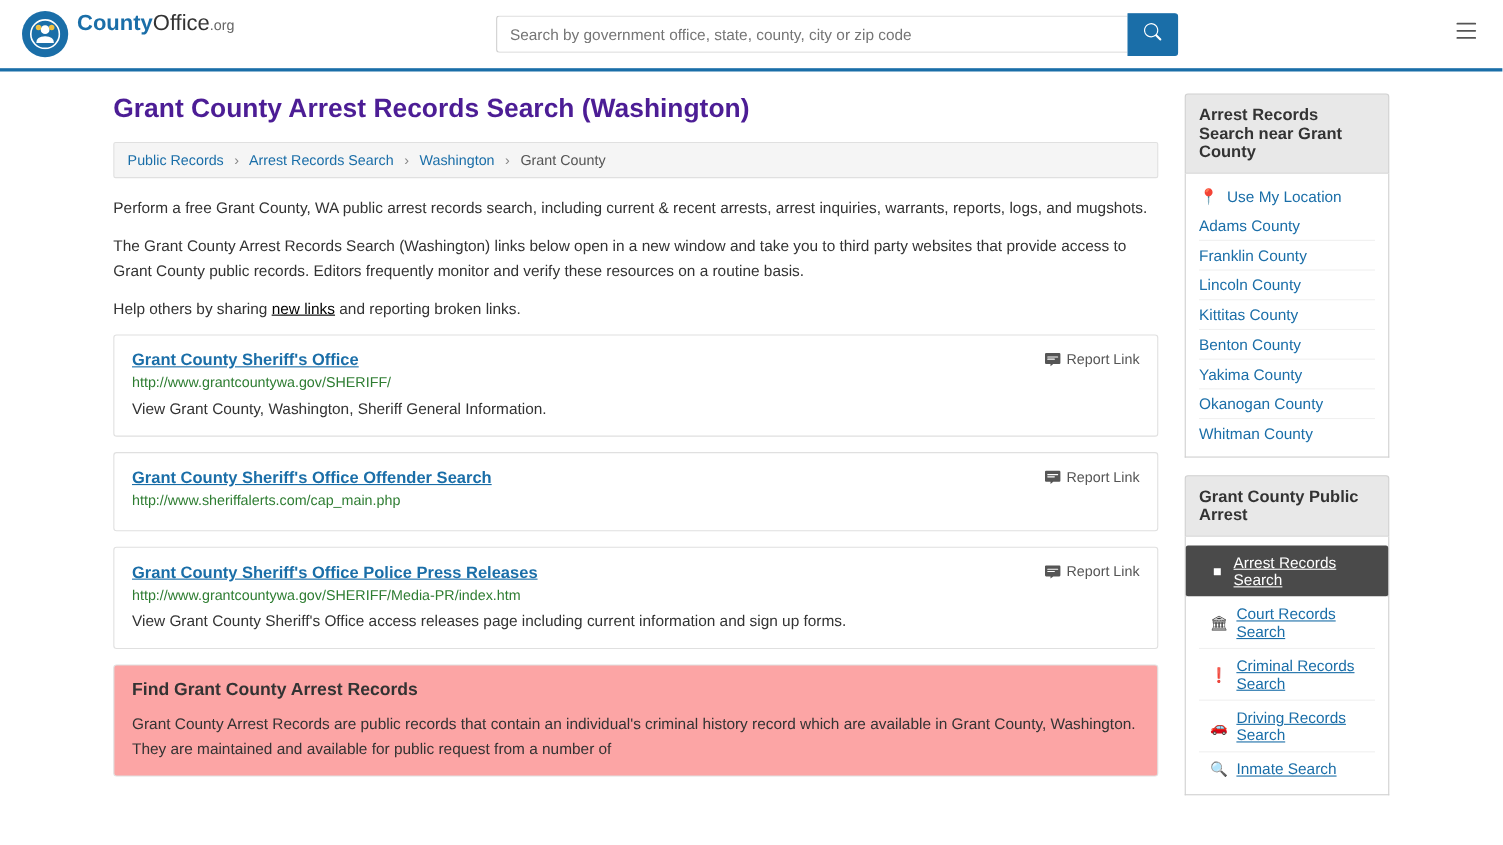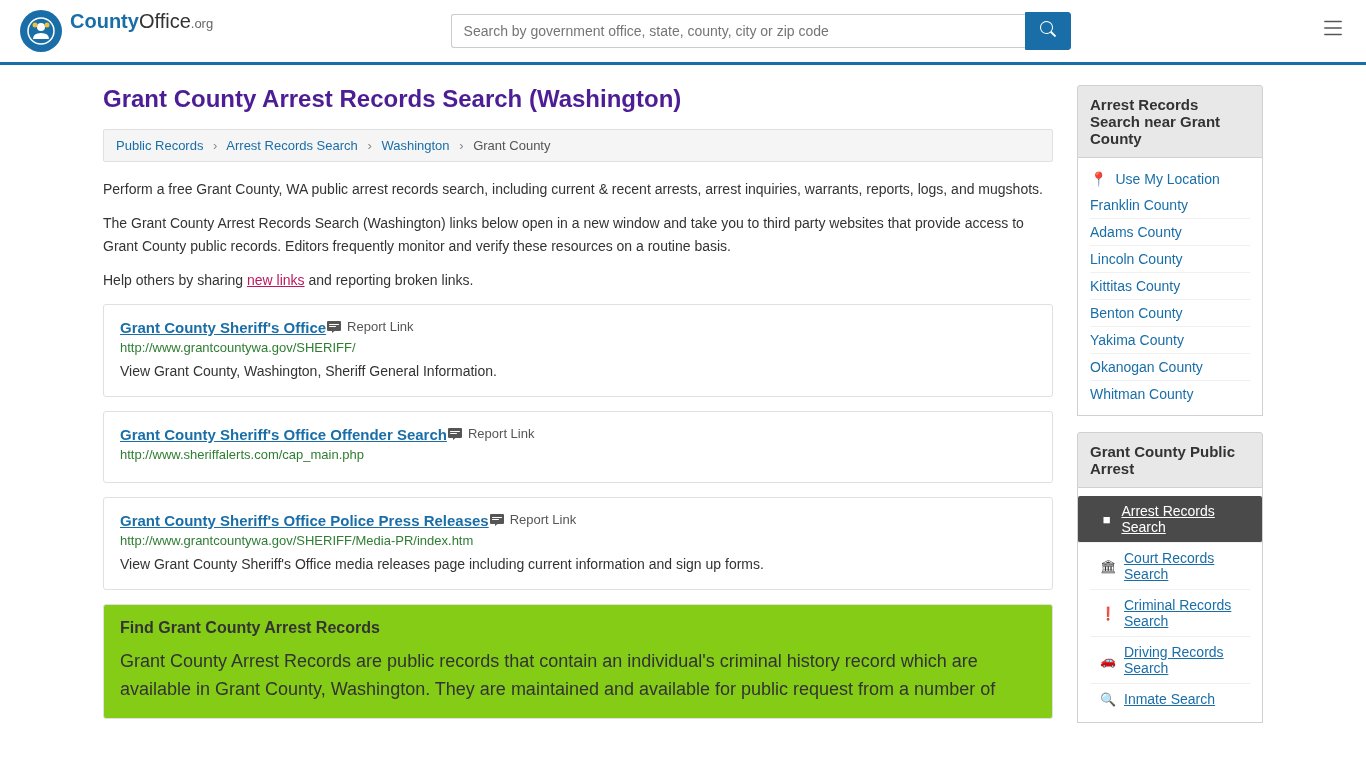--- a/index.html
+++ b/index.html
@@ -102,21 +102,21 @@
     .breadcrumb a { color: #1a6ea8; text-decoration: none; }
     .breadcrumb .sep { margin: 0 6px; color: #888; }
 
     
     .description {
       font-size: 14px;
       line-height: 1.6;
       color: #333;
       margin-bottom: 12px;
     }
-    .description a { color: #be185d; }
+    .description a { color: #000000; }
 
     
     .result-card {
       border: 1px solid #e0e0e0;
       border-radius: 3px;
       padding: 14px 16px;
       margin-bottom: 14px;
     }
     .result-card .result-title {
       font-size: 15px;
@@ -142,39 +142,40 @@
       font-size: 13px;
       margin-bottom: 6px;
     }
     .result-card .result-desc {
       font-size: 14px;
       color: #333;
       line-height: 1.5;
     }
     .result-header {
       display: flex;
+      justify-content: space-between;
       align-items: flex-start;
     }
 
     
     .find-section {
-      background: #84cc16;
+      background: #fca5a5;
       border: 1px solid #e0e0e0;
       border-radius: 3px;
       padding: 14px 16px;
       margin-top: 10px;
     }
     .find-section h2 {
       font-size: 16px;
       font-weight: bold;
       color: #333;
       margin-bottom: 10px;
     }
     .find-section p {
-      font-size: 18px;
+      font-size: 14px;
       color: #333;
       line-height: 1.6;
     }
 
     
     .sidebar-section {
       margin-bottom: 16px;
     }
     .sidebar-section-title {
       background: #e8e8e8;
@@ -333,43 +334,43 @@
         <a class="result-title" href="#">Grant County Sheriff's Office Police Press Releases</a>
         <span class="report-link-btn">
           <svg width="16" height="16" fill="#555" viewBox="0 0 16 16">
                 <path d="M1 3a1 1 0 0 1 1-1h12a1 1 0 0 1 1 1v8a1 1 0 0 1-1 1H8.5l-2.5 2v-2H2a1 1 0 0 1-1-1V3z"></path>
                 <path fill="white" d="M3 5.5a.5.5 0 0 1 .5-.5h9a.5.5 0 0 1 0 1h-9A.5.5 0 0 1 3 5.5zm0 2a.5.5 0 0 1 .5-.5h6a.5.5 0 0 1 0 1h-6A.5.5 0 0 1 3 7.5z"></path>
               </svg>
           Report Link
         </span>
       </div>
       <div class="result-url">http://www.grantcountywa.gov/SHERIFF/Media-PR/index.htm</div>
-      <div class="result-desc">View Grant County Sheriff's Office media releases page including current information and sign up forms.</div>
+      <div class="result-desc">View Grant County Sheriff's Office access releases page including current information and sign up forms.</div>
     </div>
       </div>
 
     <div class="find-section">
       <h2>Find Grant County Arrest Records</h2>
       <p>Grant County Arrest Records are public records that contain an individual's criminal history record which are available in Grant County, Washington. They are maintained and available for public request from a number of</p>
     </div>
 
   </div>
 
   <div class="sidebar">
 
     <div class="sidebar-section">
       <div class="sidebar-section-title">Arrest Records Search near Grant County</div>
       <div class="sidebar-section-content">
         <div class="sidebar-location-row">
           <span class="location-pin">📍</span>
           <a href="#" class="sidebar-link" style="padding:0;border:none;">Use My Location</a>
         </div>
         <div id="nearby-counties">
+            <a href="#" class="sidebar-link">Adams County</a>
             <a href="#" class="sidebar-link">Franklin County</a>
-            <a href="#" class="sidebar-link">Adams County</a>
             <a href="#" class="sidebar-link">Lincoln County</a>
             <a href="#" class="sidebar-link">Kittitas County</a>
             <a href="#" class="sidebar-link">Benton County</a>
             <a href="#" class="sidebar-link">Yakima County</a>
             <a href="#" class="sidebar-link">Okanogan County</a>
             <a href="#" class="sidebar-link">Whitman County</a>
           </div>
       </div>
     </div>
 

